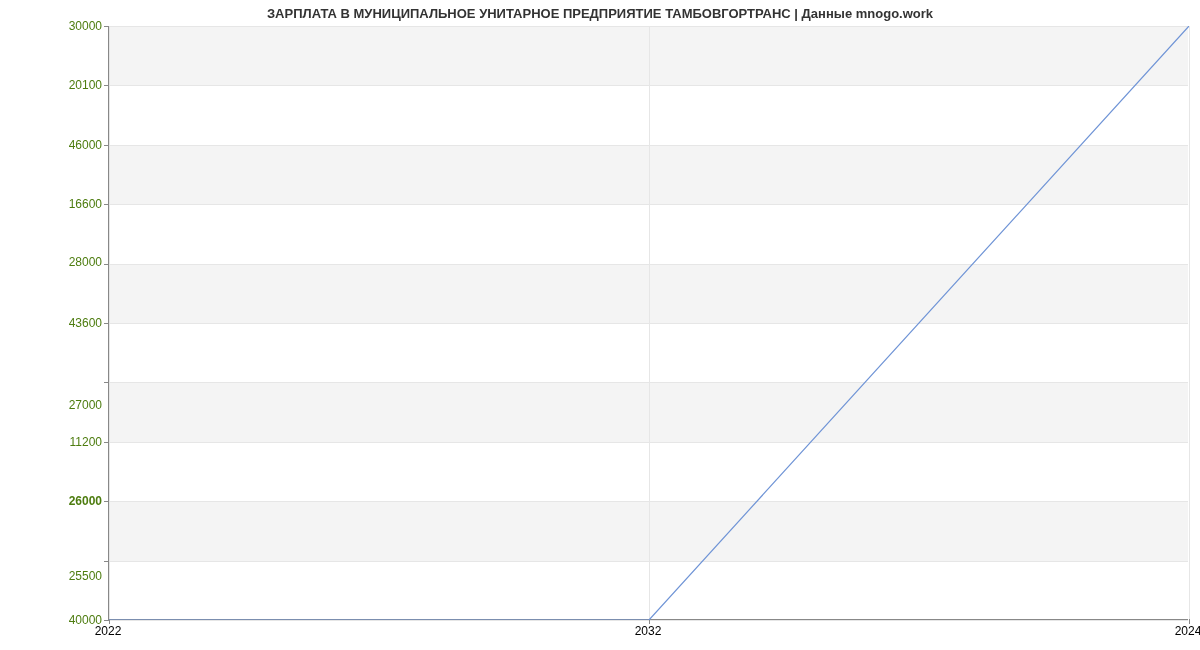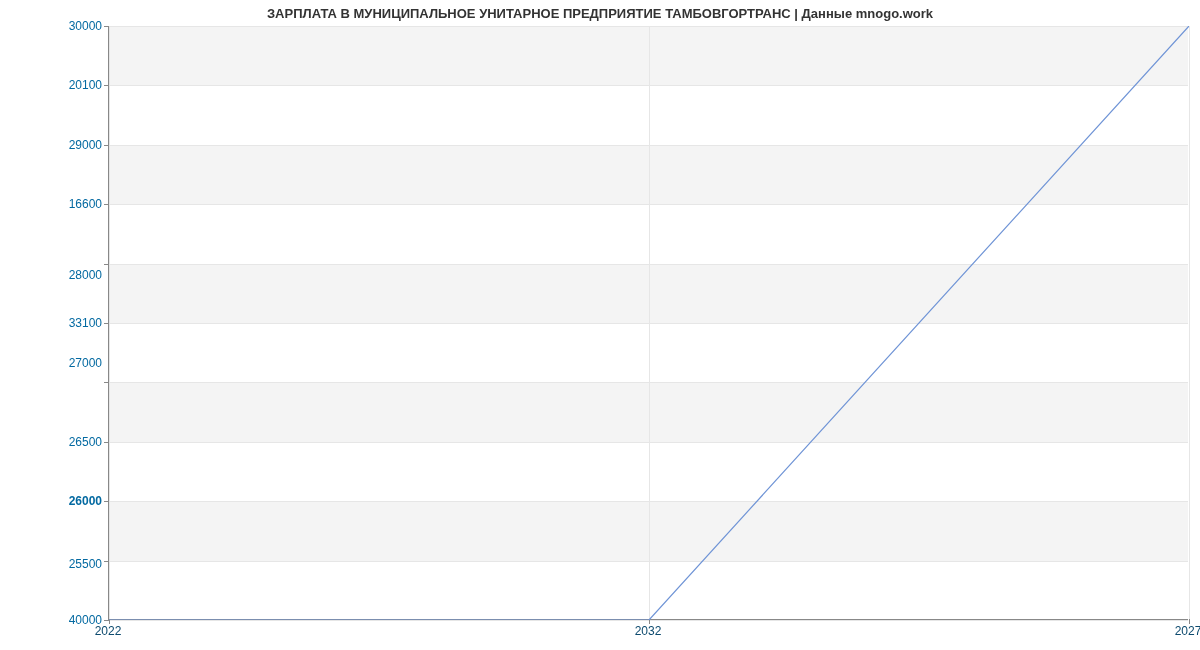--- a/index.html
+++ b/index.html
@@ -55,28 +55,28 @@
     height: 100%;
     width: 1px;
     background: #e6e6e6;
   }
   .y-tick-label {
     position: absolute;
     right: 1098px;
     width: 90px;
     text-align: right;
     font-size: 12px;
-    color: #0369a1;
+    color: #4d7c0f;
     transform: translateY(-50%);
   }
   .x-tick-label {
     position: absolute;
     top: 624px;
     font-size: 12px;
-    color: #0c4a6e;
+    color: #000000;
     transform: translateX(-50%);
     white-space: nowrap;
   }
   .tick-mark-y {
     position: absolute;
     left: -5px;
     width: 5px;
     height: 1px;
     background: #888;
   }
@@ -130,26 +130,26 @@
       <div class="tick-mark-x" style="left: 0px;"></div>
       <div class="gridline-v" style="left: 540px;"></div>
       <div class="tick-mark-x" style="left: 540px;"></div>
       <div class="gridline-v" style="left: 1080px;"></div>
       <div class="tick-mark-x" style="left: 1080px;"></div>
       <svg class="series" width="1080" height="594">
         <path d="M0 594 L540 594 L1080 0" fill="none" stroke="#6f94d6" stroke-width="1.2"></path>
       </svg>
     </div>
 <div class="y-tick-label" style="top: 620px;">40000</div>
-    <div class="y-tick-label" style="top: 564px;">25500</div>
+    <div class="y-tick-label" style="top: 576px;">25500</div>
     <div class="y-tick-label" style="top: 501.2px; font-weight: bold;">26000</div>
-    <div class="y-tick-label" style="top: 441.8px;">26500</div>
-    <div class="y-tick-label" style="top: 363px;">27000</div>
-    <div class="y-tick-label" style="top: 323px;">33100</div>
-    <div class="y-tick-label" style="top: 275px;">28000</div>
+    <div class="y-tick-label" style="top: 441.8px;">11200</div>
+    <div class="y-tick-label" style="top: 405px;">27000</div>
+    <div class="y-tick-label" style="top: 323px;">43600</div>
+    <div class="y-tick-label" style="top: 262px;">28000</div>
     <div class="y-tick-label" style="top: 204.2px;">16600</div>
-    <div class="y-tick-label" style="top: 144.8px;">29000</div>
+    <div class="y-tick-label" style="top: 144.8px;">46000</div>
     <div class="y-tick-label" style="top: 85.4px;">20100</div>
     <div class="y-tick-label" style="top: 26px;">30000</div>
     <div class="x-tick-label" style="left: 108px;">2022</div>
     <div class="x-tick-label" style="left: 648px;">2032</div>
-    <div class="x-tick-label" style="left: 1188px;">2027</div>
+    <div class="x-tick-label" style="left: 1188px;">2024</div>
   </div>
 
 </body></html>

